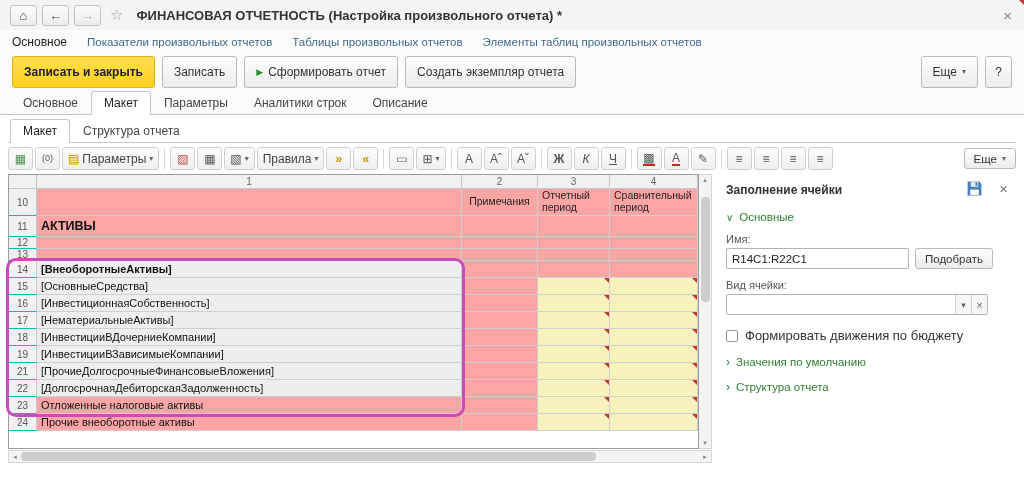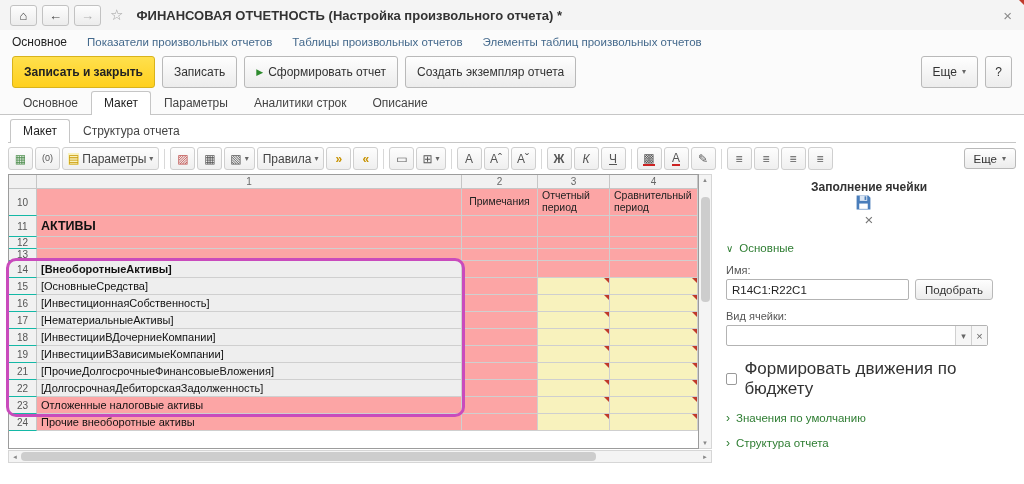--- a/index.html
+++ b/index.html
@@ -89,42 +89,42 @@
 
   .vscroll { width:13px; height:275px; border:1px solid #d6d6d6; border-left:none; background:#f4f4f4;
     display:flex; flex-direction:column; align-items:center; font-size:6px; color:#888; padding:2px 0; }
   .vthumb { width:9px; height:105px; background:#cdcdcd; border-radius:4px; margin-top:14px; margin-bottom:auto; }
   .hscroll { width:704px; height:13px; margin-top:1px; border:1px solid #d6d6d6; background:#f4f4f4;
     display:flex; align-items:center; font-size:6px; color:#888; padding:0 3px; }
   .hthumb { width:575px; height:9px; background:#cdcdcd; border-radius:4px; margin:0 3px; }
 
   
   .panel { width:292px; padding:6px 4px 0 2px; }
-  .phead { display:flex; align-items:center;flex-direction:column; }
+  .phead { display:flex; align-items:flex-end; }
   .ptitle { font-size:12px; font-weight:700; color:#333; }
   .pspacer { flex:1; }
   .psave { display:inline-flex; margin-right:12px; }
   .pclose { font-size:15px; color:#777; padding:0 4px; }
   .section { color:#2e7d32; font-size:11.5px; margin-top:14px; display:flex; gap:6px; align-items:center; }
   .chev { font-size:10px; }
   .chev.sm { font-size:12px; line-height:1; }
   .plabel { font-size:11px; color:#555; margin-top:10px; }
   .frow { display:flex; gap:6px; margin-top:3px; align-items:center; }
   .input { height:21px; border:1px solid #b3b3b3; border-radius:2px; font-size:11.5px; padding:0 5px;
     color:#222; background:#fff; outline:none; font-family:inherit; }
   .input.name { width:183px; }
   .combo { position:relative; width:262px; }
   .combo .input { width:100%; padding-right:36px; }
   .cbtn { position:absolute; top:1px; height:19px; width:16px; display:flex; align-items:center; justify-content:center;
     font-size:9px; color:#666; border-left:1px solid #d0d0d0; background:#f6f6f6; }
   .cbtn.dd { right:17px; }
   .cbtn.cl { right:1px; font-size:11px; }
   .cbrow { display:flex; align-items:center; gap:7px; margin-top:13px; }
   .cb { width:12px; height:12px; border:1px solid #9a9a9a; border-radius:2px; background:#fff; }
-  .cblabel { font-size:17px; color:#333; }
+  .cblabel { font-size:13px; color:#333; }
   .glink { color:#2e7d32; font-size:11.5px; margin-top:13px; display:flex; gap:6px; align-items:center; }
 </style>
 </head>
 <body>
 
 <div class="titlebar">
   <button class="navbtn">
       <span>⌂</span>
     </button>
   <button class="navbtn">

